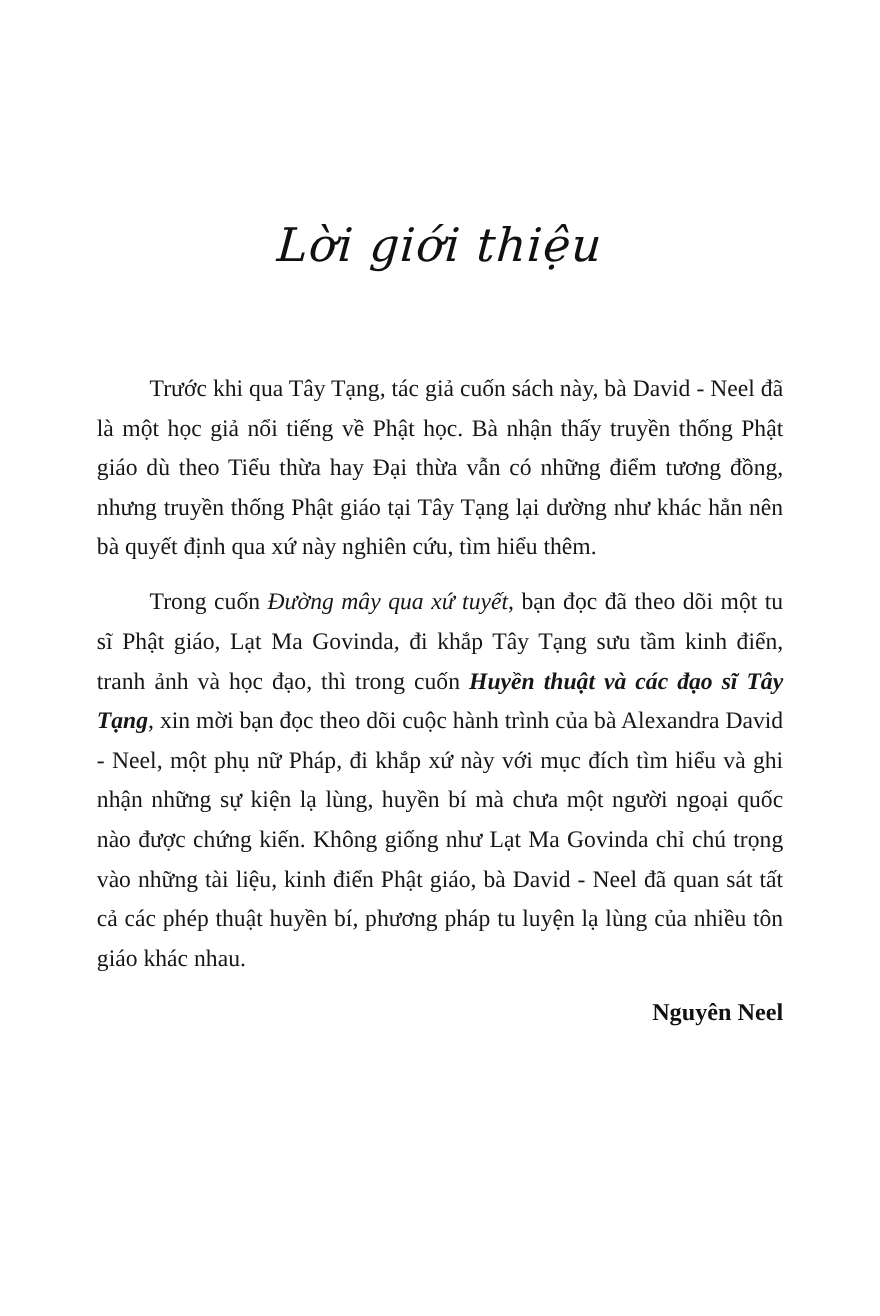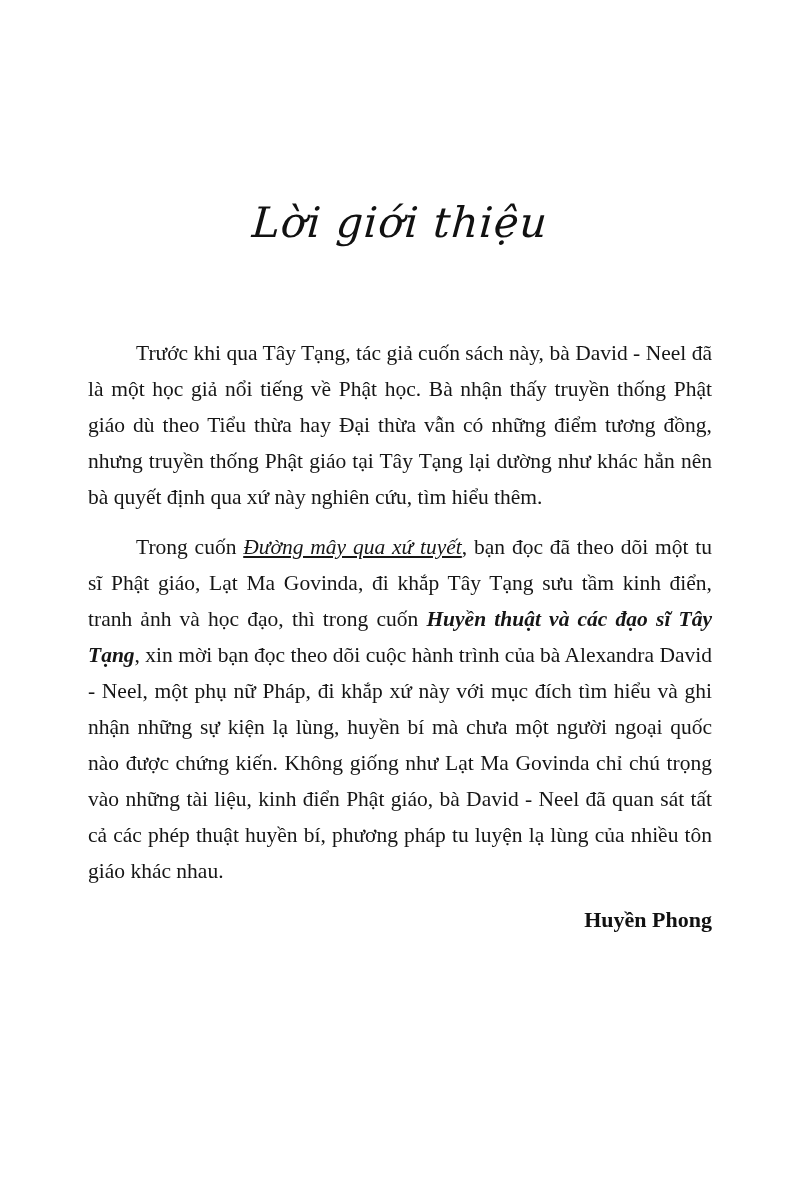--- a/index.html
+++ b/index.html
@@ -52,21 +52,20 @@
   .dropcap {
     font-size: 60px;
     line-height: 0;
     font-family: "Liberation Serif", "DejaVu Serif", serif;
     color: #111111;
     letter-spacing: 1px;
   }
 
   .italic {
     font-style: italic;
-    text-decoration: underline;
   }
 
   .bold-italic {
     font-style: italic;
     font-weight: bold;
   }
 
   .author-line {
     margin-top: 18px;
     text-align: right;
@@ -81,15 +80,15 @@
 
 <div class="page">
 
   <h1 class="chapter-title">Lời giới thiệu</h1>
 
   <div class="body-text">
       <p class="para"><span>Trước khi qua Tây Tạng, tác giả cuốn sách này, bà David - Neel đã là một học giả nổi tiếng về Phật học. Bà nhận thấy truyền thống Phật giáo dù theo Tiểu thừa hay Đại thừa vẫn có những điểm tương đồng, nhưng truyền thống Phật giáo tại Tây Tạng lại dường như khác hẳn nên bà quyết định qua xứ này nghiên cứu, tìm hiểu thêm.</span></p>
       <p class="para"><span>Trong cuốn </span><span class="italic">Đường mây qua xứ tuyết</span><span>, bạn đọc đã theo dõi một tu sĩ Phật giáo, Lạt Ma Govinda, đi khắp Tây Tạng sưu tầm kinh điển, tranh ảnh và học đạo, thì trong cuốn </span><span class="bold-italic">Huyền thuật và các đạo sĩ Tây Tạng</span><span>, xin mời bạn đọc theo dõi cuộc hành trình của bà Alexandra David - Neel, một phụ nữ Pháp, đi khắp xứ này với mục đích tìm hiểu và ghi nhận những sự kiện lạ lùng, huyền bí mà chưa một người ngoại quốc nào được chứng kiến. Không giống như Lạt Ma Govinda chỉ chú trọng vào những tài liệu, kinh điển Phật giáo, bà David - Neel đã quan sát tất cả các phép thuật huyền bí, phương pháp tu luyện lạ lùng của nhiều tôn giáo khác nhau.</span></p>
     </div>
 
-  <div class="author-line">Huyền Phong</div>
+  <div class="author-line">Nguyên Neel</div>
 
 </div>
 
 </body></html>

